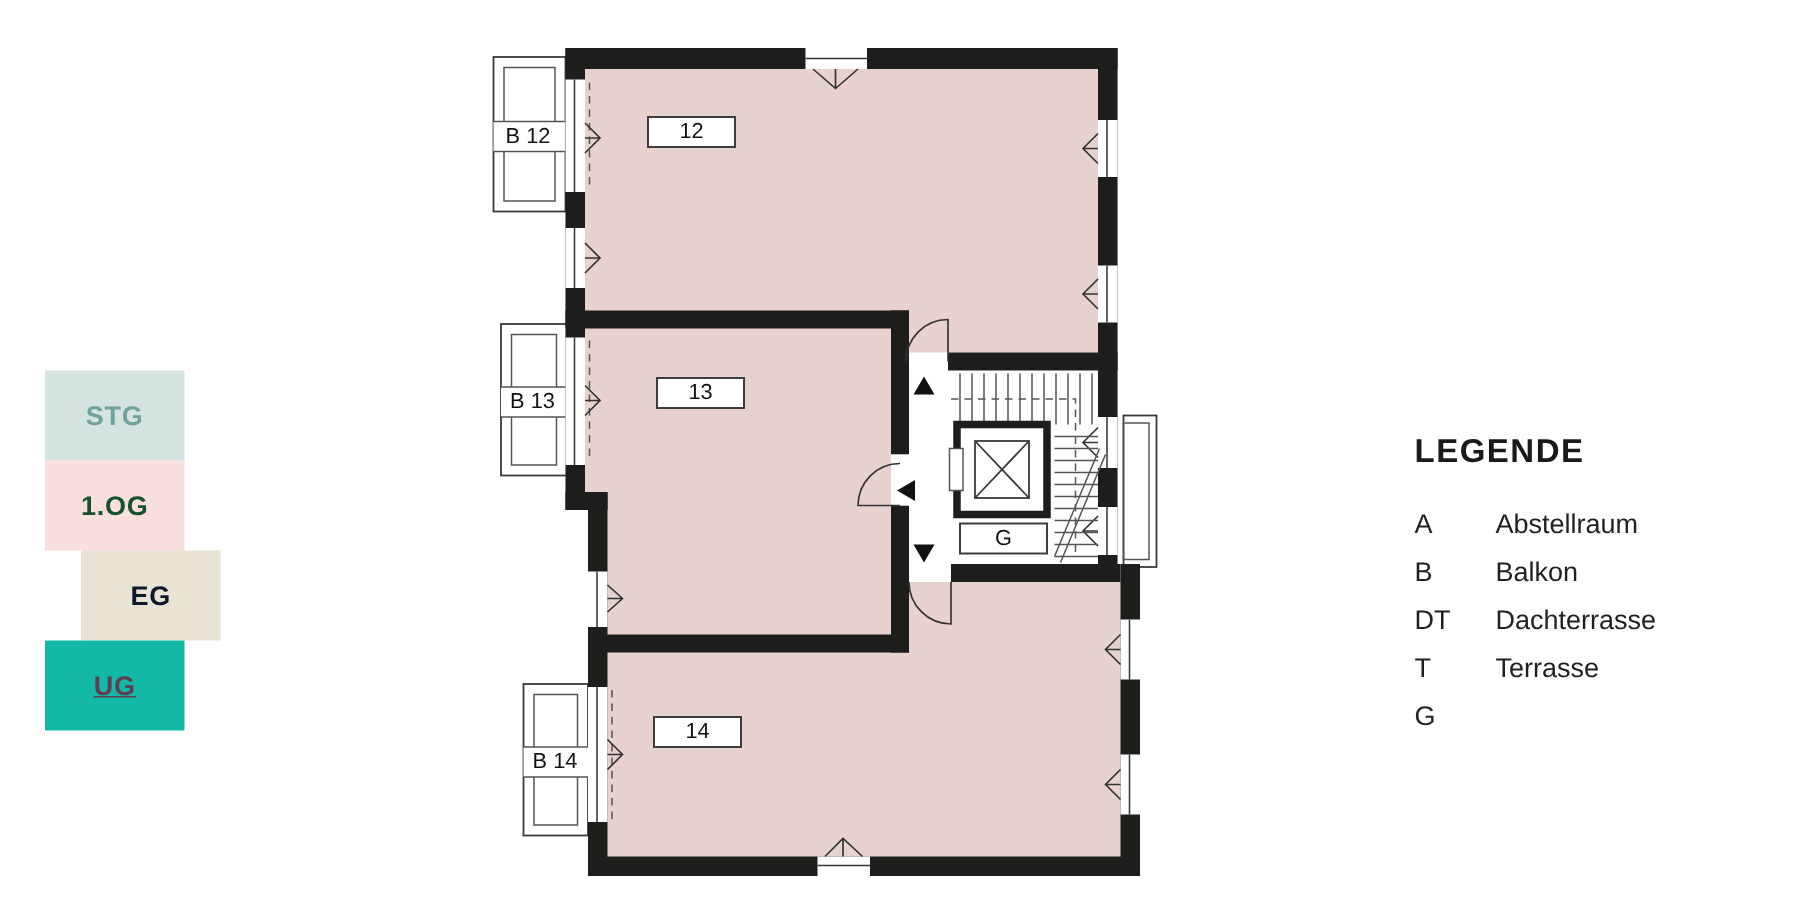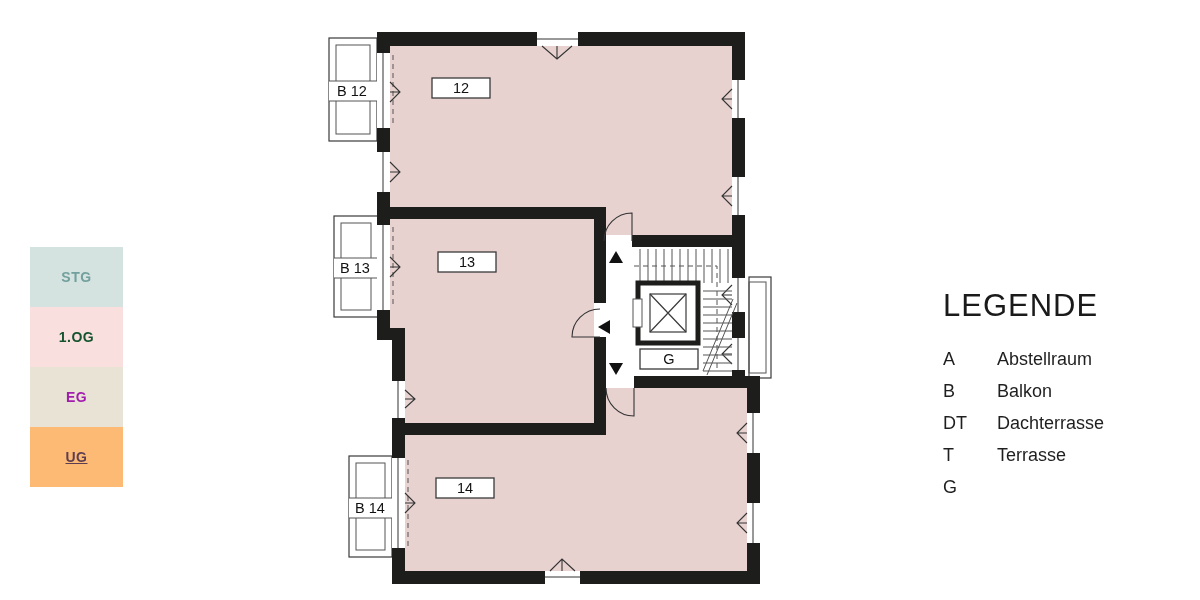--- a/index.html
+++ b/index.html
@@ -4,29 +4,29 @@
 <style>
   html,body{margin:0;padding:0;background:#ffffff;}
   .canvas{
     position:relative;width:1200px;height:600px;background:#ffffff;overflow:hidden;
     font-family:"Liberation Sans","DejaVu Sans",sans-serif;color:#1d1d1b;
   }
   
   .floor-selector{position:absolute;left:30px;top:247px;width:93px;}
   .floor-tab{
     width:93px;height:60px;display:flex;align-items:center;justify-content:center;
-    font-size:14px;font-weight:bold;letter-spacing:0.5px;cursor:pointer;
+    font-size:18px;font-weight:bold;letter-spacing:0.5px;cursor:pointer;
   }
   .f-stg{background:#d4e2e0;color:#72a09d;}
   .f-og1{background:#f9e0de;color:#14532d;}
-  .f-eg {background:#e8e3d4;color:#a21caf;}
-  .f-ug {background:#fdba74;color:#5d3e51;text-decoration:underline;}
+  .f-eg {background:#e8e3d4;color:#0f172a;margin-left:24px;}
+  .f-ug {background:#14b8a6;color:#5d3e51;text-decoration:underline;}
   
   .legend{position:absolute;left:943px;top:288px;}
-  .legend-title{font-size:31px;font-weight:400;letter-spacing:1px;color:#1a1a1a;margin:0 0 19px 0;}
+  .legend-title{font-size:22px;font-weight:700;letter-spacing:1px;color:#1a1a1a;margin:0 0 19px 0;}
   .legend-row{display:flex;height:32px;align-items:center;font-size:18px;color:#1f1f1f;}
   .legend-abbr{width:54px;flex:0 0 54px;}
   
   .plan-svg{position:absolute;left:325px;top:24px;}
   .wall{fill:#1d1d1b;}
   .win{fill:#ffffff;}
   .thin{stroke:#3a3a3a;stroke-width:1.2;fill:none;}
   .hair{stroke:#555;stroke-width:1;fill:none;}
   .dash{stroke:#555;stroke-width:1;fill:none;stroke-dasharray:5 4;}
   .chev{stroke:#333;stroke-width:1.1;fill:none;}

